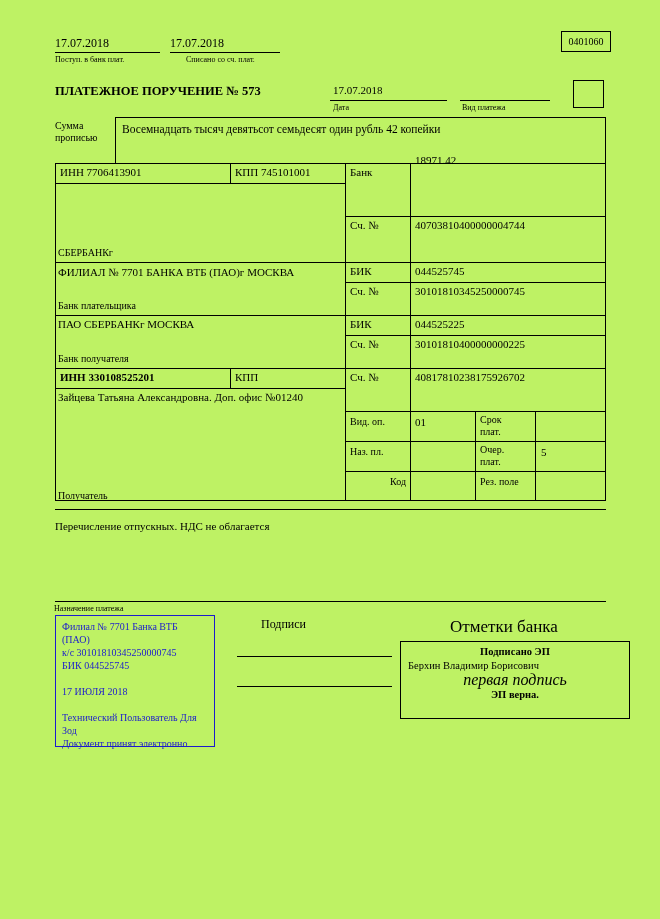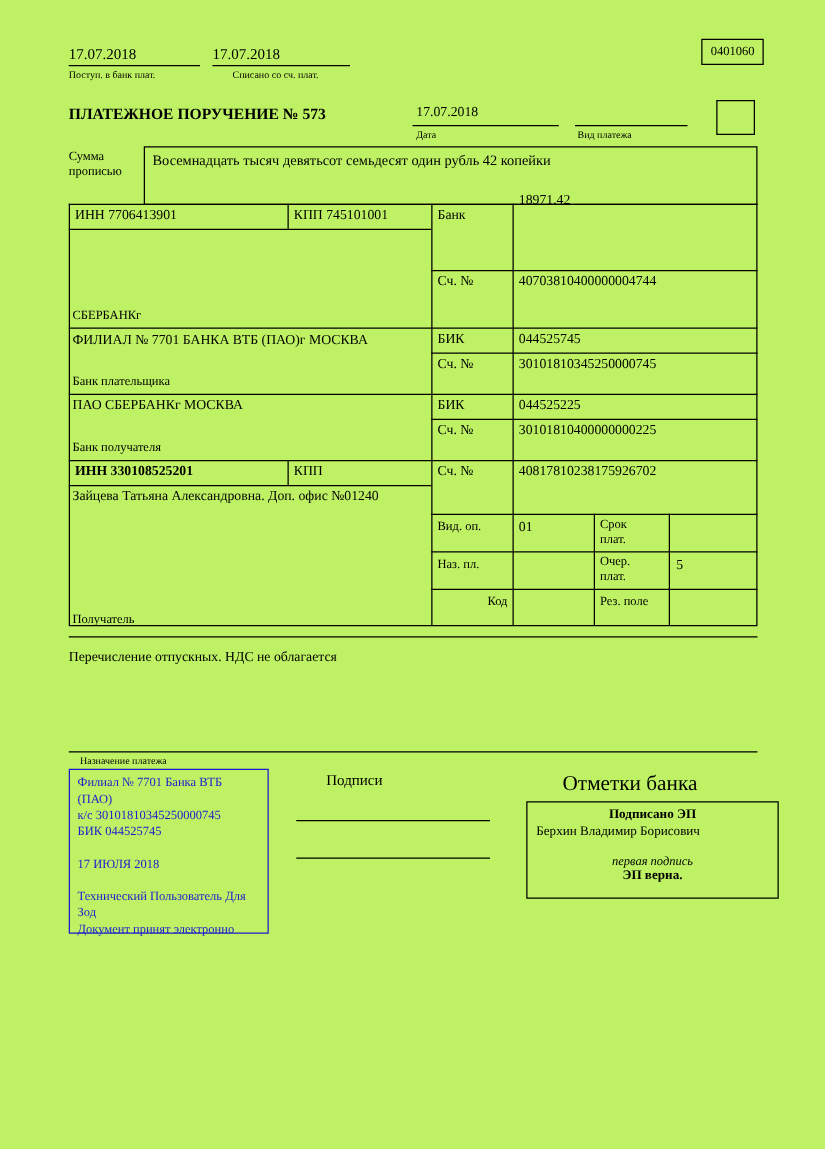--- a/index.html
+++ b/index.html
@@ -16,21 +16,21 @@
   .center { text-align:center; }
   .blue-box { position:absolute; box-sizing:border-box;
               border:1px solid var(--stamp-blue,#1c1ccd);
               color:var(--stamp-blue,#1c1ccd);
               font-size:10px; line-height:13px; padding:4px 6px; }
   .blue-box .gap { margin-top:13px; }
   .stamp { position:absolute; box-sizing:border-box; border:1px solid #000;
            font-size:10.5px; padding-top:4px; }
   .stamp .row { text-align:center; }
   .stamp .signer { text-align:left; padding-left:7px; margin-top:3px; }
-  .stamp .italic { font-style:italic; font-size:10px; margin-top:13px; }
+  .stamp .italic { font-style:italic; font-size:16px; margin-top:0; }
 </style>
 </head>
 <body>
 
 <div class="sheet">
 
   <div class="t" style="left:55px; top:36px; font-size:12px;">17.07.2018</div>
   <div class="hl" style="left:55px; top:52px; width:105px;"></div>
   <div class="t small" style="left:55px; top:55px;">Поступ. в банк плат.</div>
 
@@ -110,36 +110,36 @@
   <div class="t" style="left:415px; top:416px;">01</div>
   <div class="t lbl wrap" style="left:480px; top:414px; width:40px;">Срок плат.</div>
   <div class="t lbl" style="left:350px; top:446px;">Наз. пл.</div>
   <div class="t lbl wrap" style="left:480px; top:444px; width:40px;">Очер. плат.</div>
   <div class="t" style="left:541px; top:446px;">5</div>
   <div class="t lbl" style="left:350px; top:476px;margin-left:40px;">Код</div>
   <div class="t lbl" style="left:480px; top:476px;">Рез. поле</div>
 
   <div class="t" style="left:55px; top:520px;">Перечисление отпускных. НДС не облагается</div>
   <div class="hl" style="left:55px; top:601px; width:551px;"></div>
-  <div class="t small" style="left:64px; top:604px;">Назначение платежа</div>
+  <div class="t small" style="left:54px; top:604px;">Назначение платежа</div>
 
   <div class="blue-box" style="left:55px; top:615px; width:160px; height:132px;">
     <div>Филиал № 7701 Банка ВТБ (ПАО)</div>
     <div>к/с 30101810345250000745</div>
     <div>БИК 044525745</div>
     <div class="gap">17 ИЮЛЯ 2018</div>
     <div class="gap wrap">Технический Пользователь Для Зод</div>
     <div>Документ принят электронно</div>
   </div>
 
   <div class="t" style="left:261px; top:617px; font-size:12px;">Подписи</div>
   <div class="t" style="left:450px; top:617px; font-size:17px;">Отметки банка</div>
   <div class="hl" style="left:237px; top:656px; width:155px;"></div>
   <div class="hl" style="left:237px; top:686px; width:155px;"></div>
 
-  <div class="stamp" style="left:421px; top:641px; width:202px; height:78px;">
+  <div class="stamp" style="left:400px; top:641px; width:230px; height:78px;">
     <div class="row b">Подписано ЭП</div>
     <div class="signer">Берхин Владимир Борисович</div>
     <div class="row italic">первая подпись</div>
     <div class="row b">ЭП верна.</div>
   </div>
 
 </div>
 
 </body></html>

